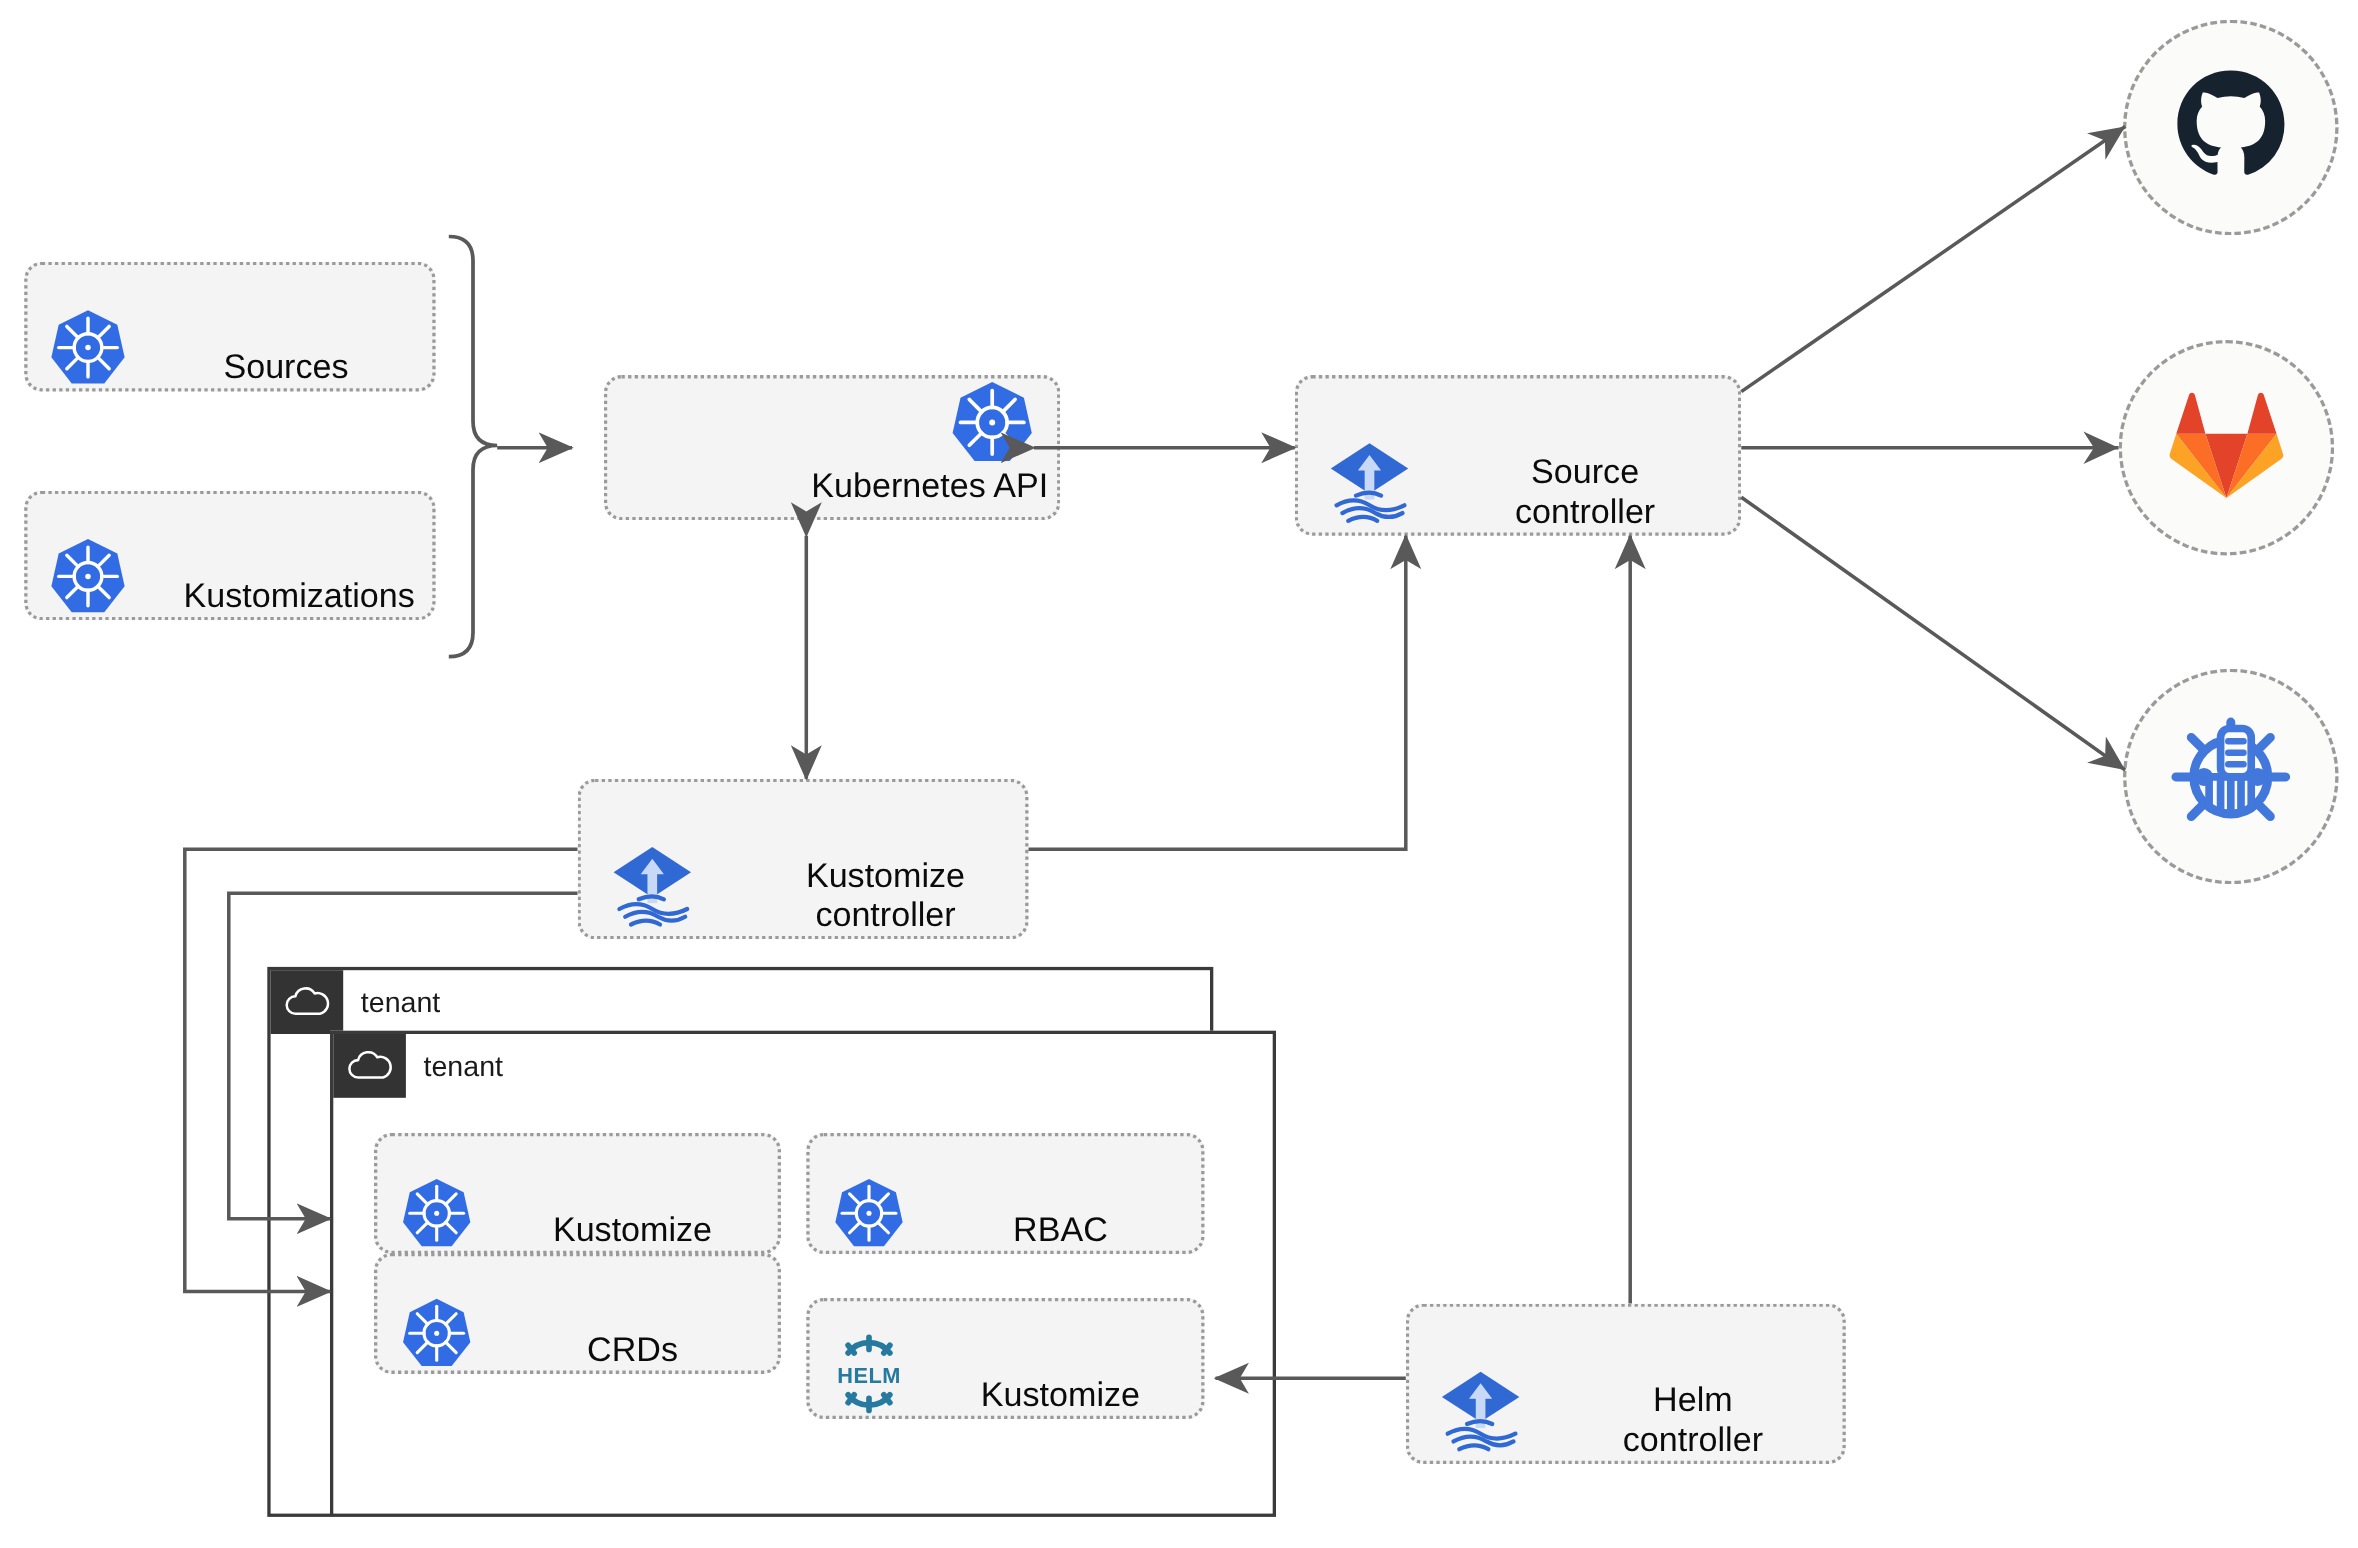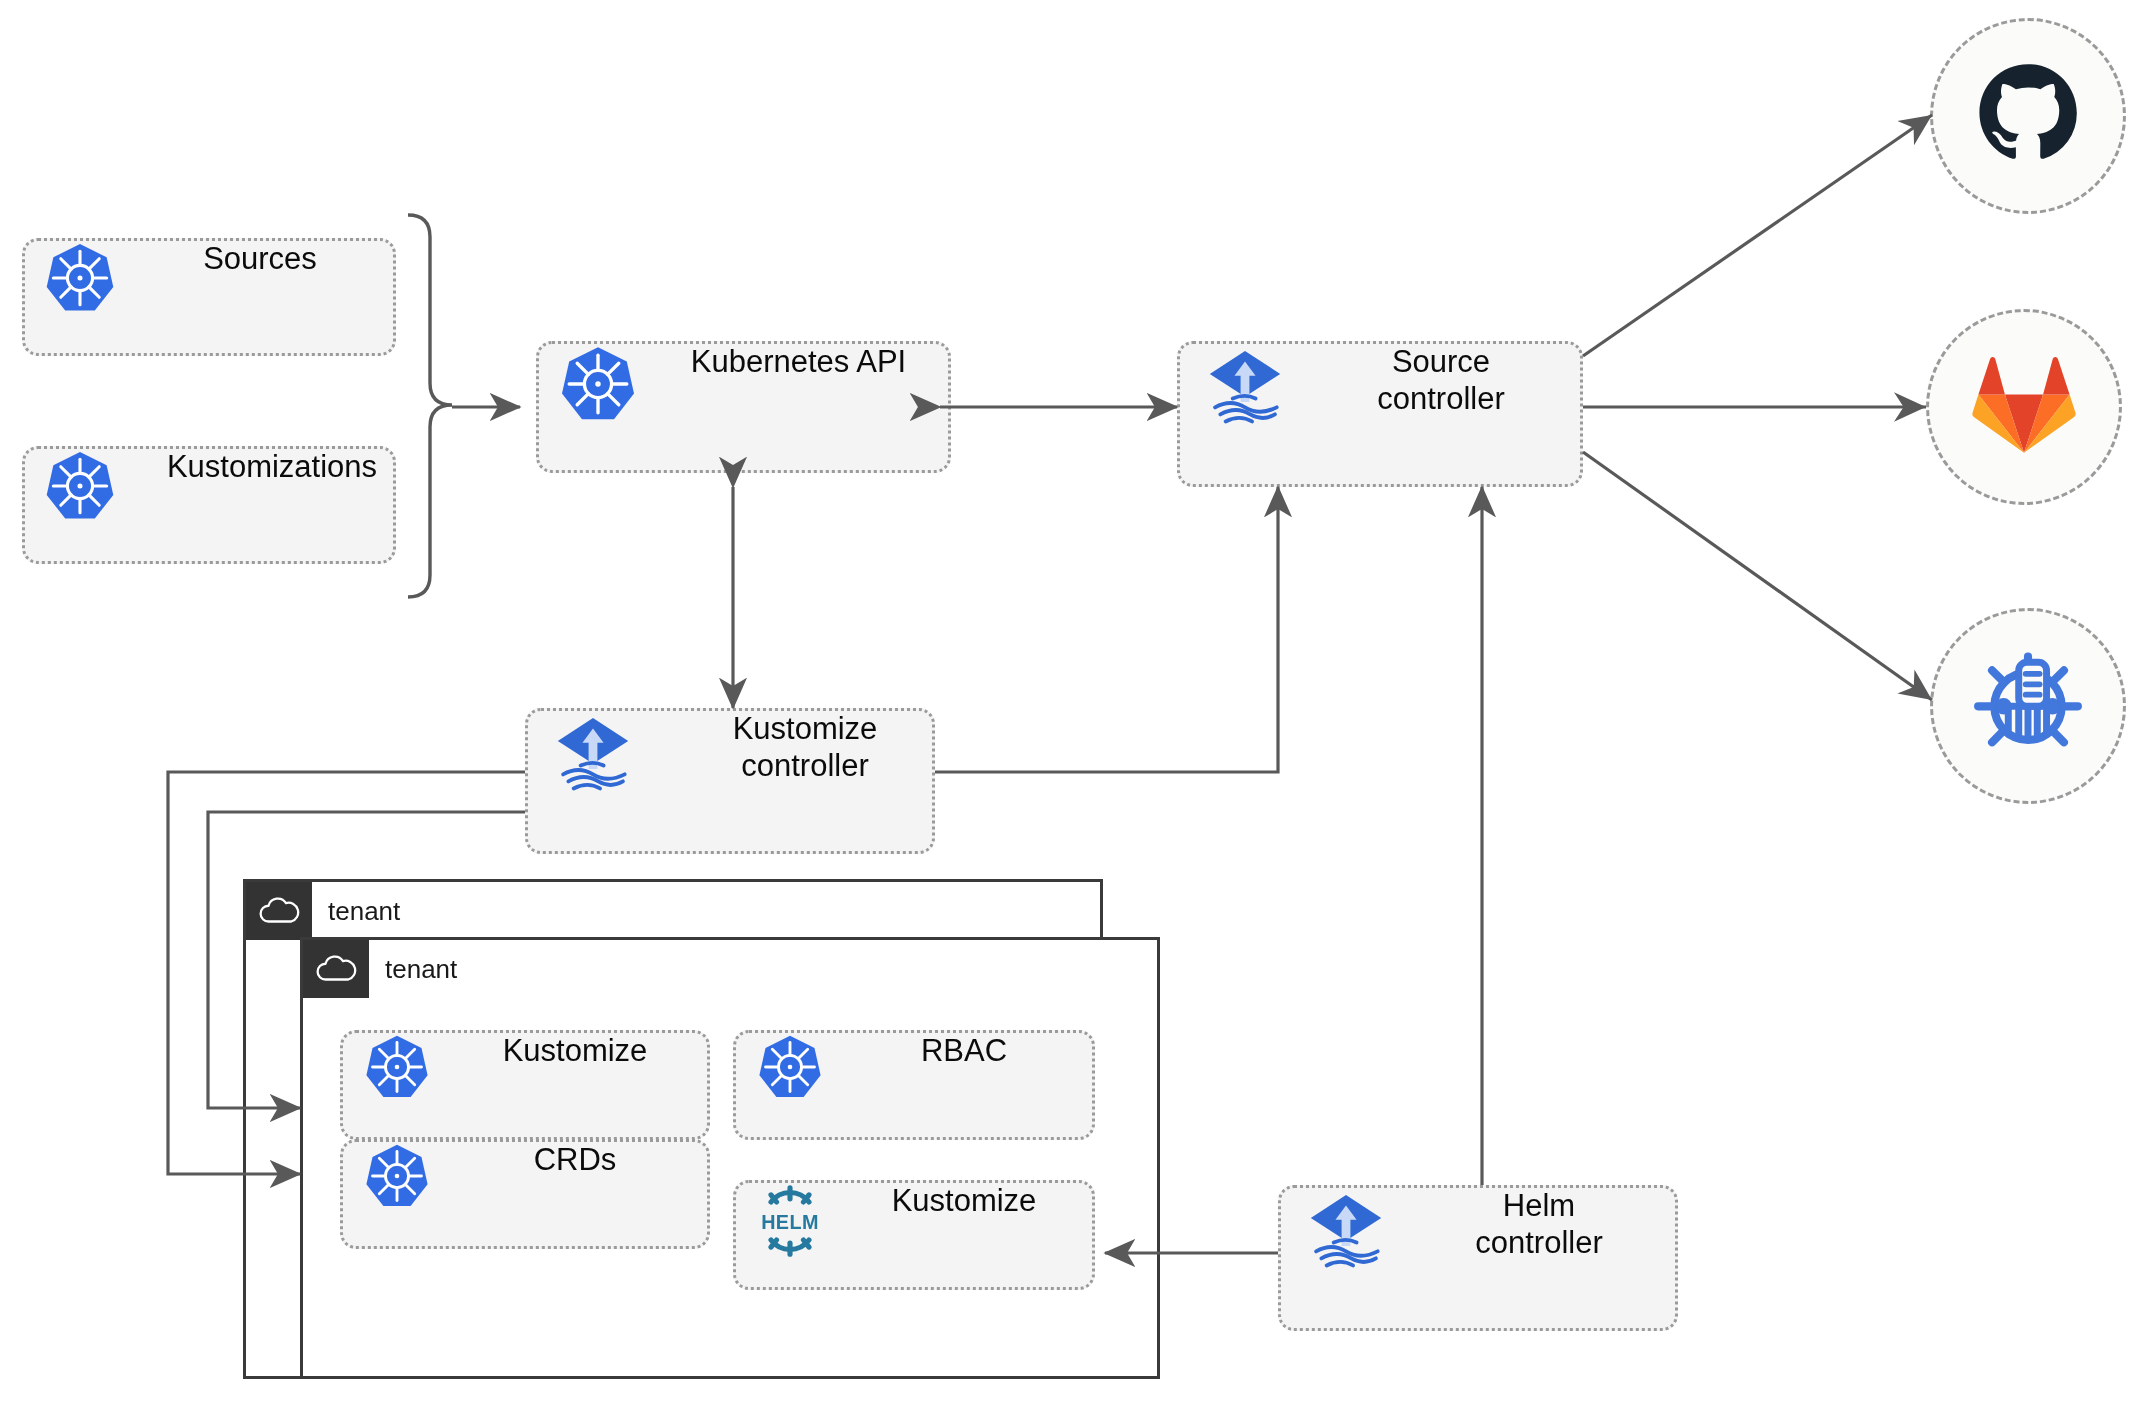--- a/index.html
+++ b/index.html
@@ -10,21 +10,21 @@
     position:relative; overflow:hidden;
   }
   #stage{ position:absolute; inset:0; }
 
   
   .node{
     position:absolute;
     background:#f4f4f4;
     border:3px dotted #9a9a9a;
     border-radius:16px;
-    display:flex; align-items:flex-start;
+    display:flex; align-items:flex-end;
     z-index:5;
   }
   .node .label{
     color:#0b0b0b;
     font-size:31px;
     line-height:1.18;
     white-space:pre-line;
     text-align:center;
     flex:1;
     padding-right:8px;
@@ -142,21 +142,21 @@
           <path d="M38 38 L24 24"></path>
             <path d="M62 38 L76 24"></path>
           <path d="M38 62 L24 76"></path>
             <path d="M62 62 L76 76"></path>
         </g>
       </svg>
     </span>
     <span class="label">Kustomizations</span>
   </div>
 
-  <div class="node" style="left:536px; top:341px; width:415px; height:132px;">
+  <div class="node" style="left:549px; top:341px; width:415px; height:132px;flex-direction:column;">
     <span class="ico" style="width:118px;">
       <svg width="80" height="80" viewBox="0 0 100 100">
         <path d="M50 4 L86 22 L95 62 L70 94 L30 94 L5 62 L14 22 Z" fill="#326CE5"></path>
         <g fill="none" stroke="#ffffff" stroke-width="4.2" stroke-linecap="round">
           <circle cx="50" cy="50" r="17"></circle>
           <circle cx="50" cy="50" r="3.4" fill="#ffffff" stroke="none"></circle>
           <path d="M50 33 L50 14"></path>
             <path d="M50 67 L50 86"></path>
           <path d="M33 50 L14 50"></path>
             <path d="M67 50 L86 50"></path>

